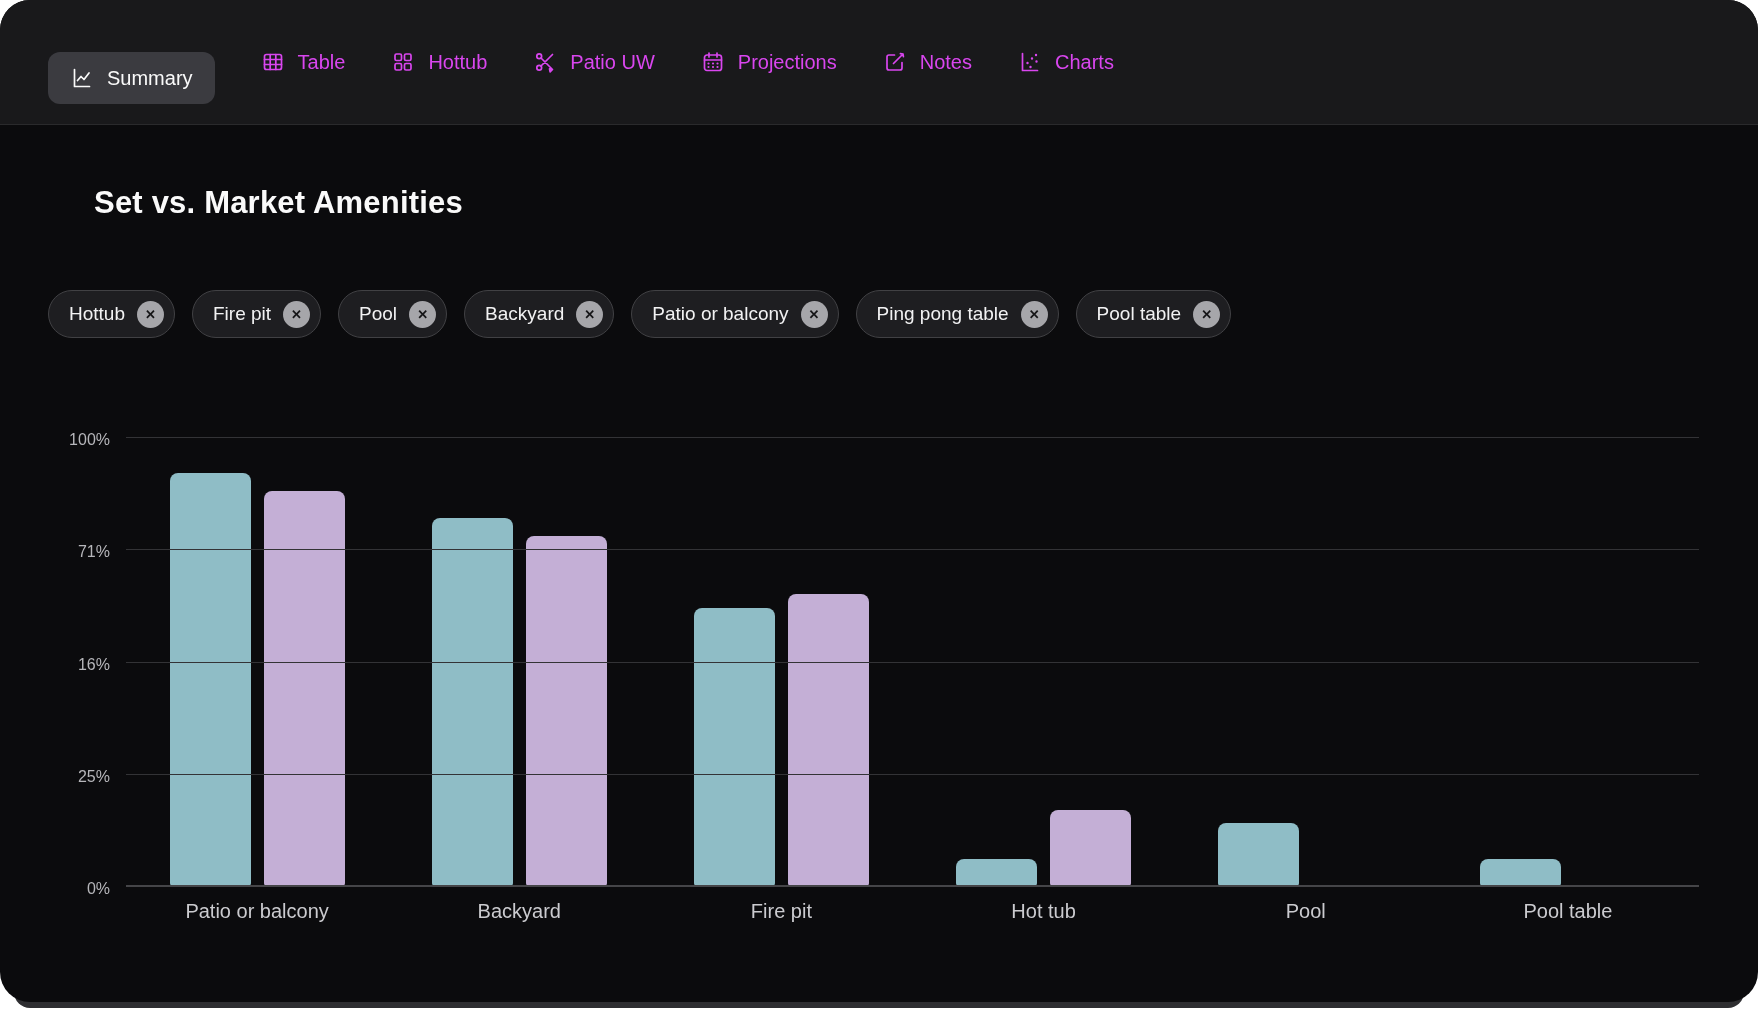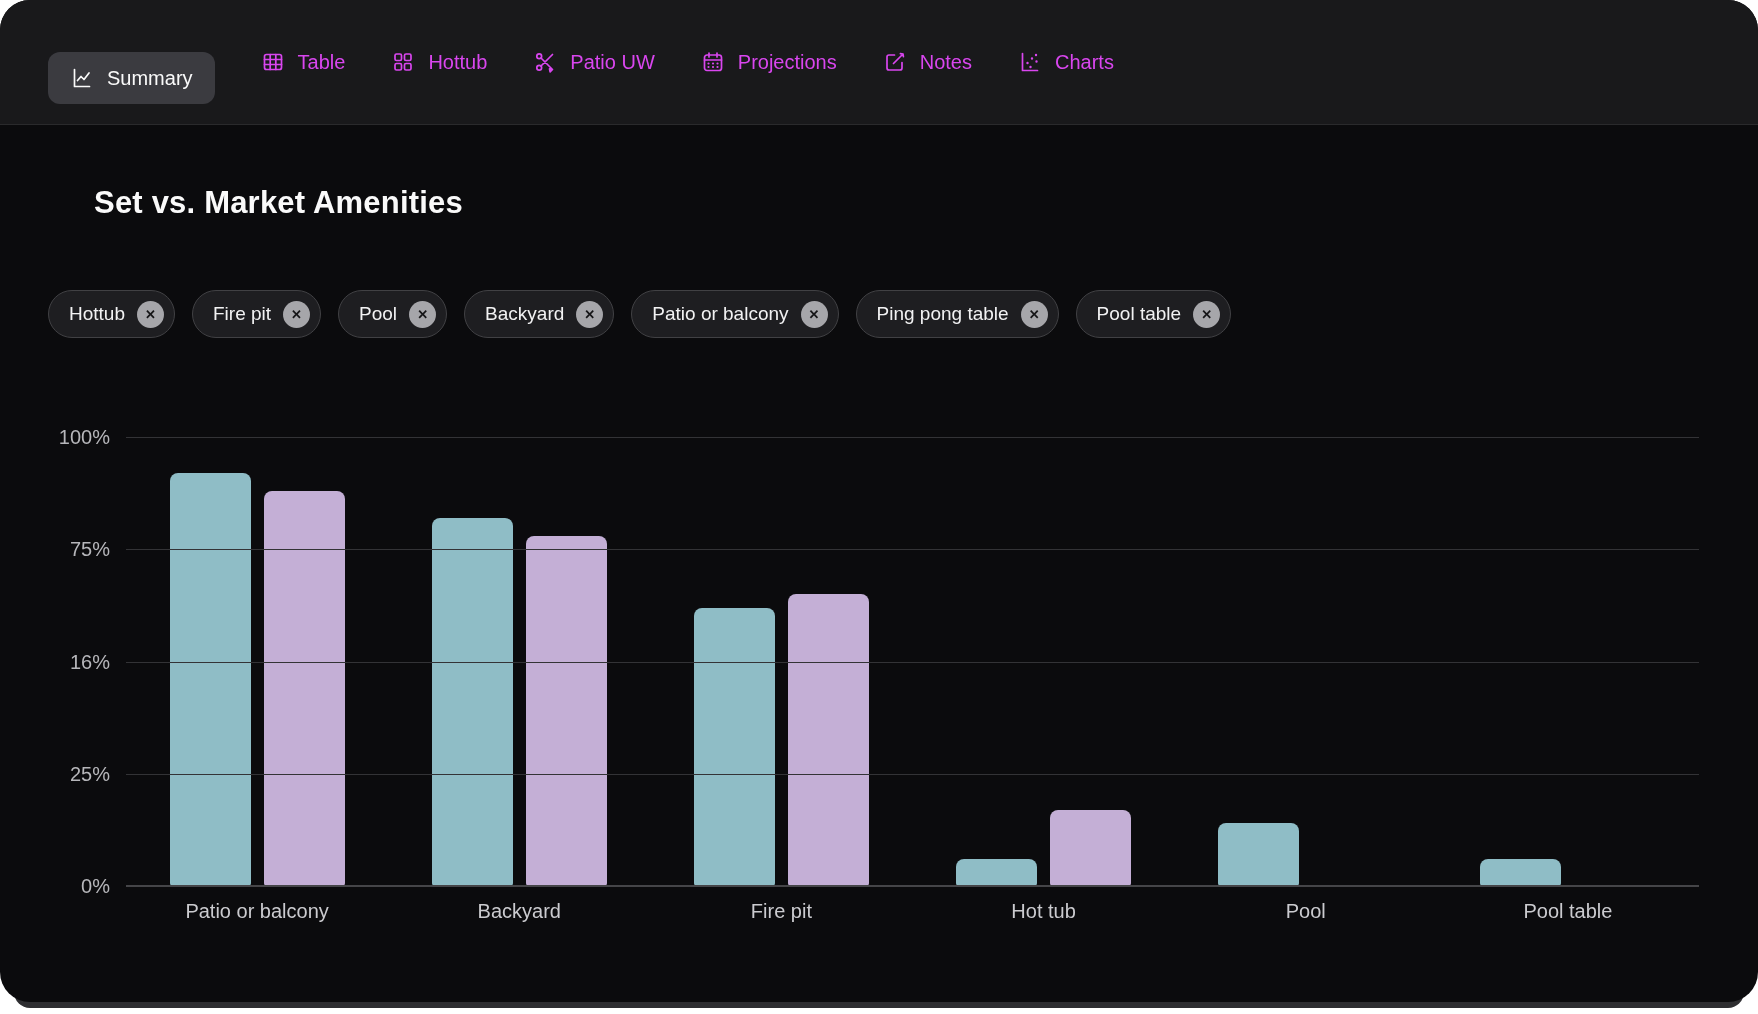--- a/index.html
+++ b/index.html
@@ -24,21 +24,21 @@
   
   .chips{position:absolute;left:48px;top:290px;display:flex;gap:17px;}
   .chip{display:flex;align-items:center;gap:12px;height:46px;padding:0 10px 0 20px;border-radius:999px;
     background:#1e1e21;border:1px solid #414144;color:#f2f2f3;font-size:19px;white-space:nowrap;}
   .chip-close{width:27px;height:27px;border-radius:50%;background:#a6a6aa;color:#151517;display:flex;
     align-items:center;justify-content:center;font-size:13px;font-weight:700;cursor:pointer;}
   
   .plot{position:absolute;left:126px;top:437px;width:1573px;height:449px;}
   .gridline{position:absolute;left:0;right:0;height:1px;background:#333336;}
   .gridline.axis{height:2px;background:#454548;}
-  .ytick{position:absolute;right:100%;margin-right:16px;color:#b6b6ba;font-size:20px;white-space:nowrap;}
+  .ytick{position:absolute;right:100%;margin-right:16px;color:#b6b6ba;font-size:16px;white-space:nowrap;}
   .groups{position:absolute;left:0;right:0;top:0;bottom:0;display:flex;justify-content:space-around;align-items:flex-end;}
   .bar-group{display:flex;gap:13px;align-items:flex-end;height:100%;}
   .bar-slot{width:81px;height:100%;display:flex;align-items:flex-end;}
   .bar{width:100%;border-radius:8px 8px 3px 3px;}
   .x-labels{position:absolute;left:126px;width:1573px;top:900px;display:flex;}
   .x-label{flex:1;text-align:center;color:#cbcbcf;font-size:20px;}
 </style>
 </head>
 <body>
 
@@ -198,21 +198,21 @@
           <div class="bar-slot"></div>
         </div>
       </div>
   <div class="gridline axis" style="bottom: calc(0% - 1px);"></div>
       <div class="ytick" style="bottom: calc(0% - 12px);">0%</div>
       <div class="gridline" style="bottom: calc(25% - 1px);"></div>
       <div class="ytick" style="bottom: calc(25% - 12px); margin-left: 32px;">25%</div>
       <div class="gridline" style="bottom: calc(50% - 1px);"></div>
       <div class="ytick" style="bottom: calc(50% - 12px);">16%</div>
       <div class="gridline" style="bottom: calc(75% - 1px);"></div>
-      <div class="ytick" style="bottom: calc(75% - 12px);">75%</div>
+      <div class="ytick" style="bottom: calc(75% - 12px);">71%</div>
       <div class="gridline" style="bottom: calc(100% - 1px);"></div>
       <div class="ytick" style="bottom: calc(100% - 12px);">100%</div>
     </div>
   <div class="x-labels" id="xlabels">
       <div class="x-label">Patio or balcony</div>
       <div class="x-label">Backyard</div>
       <div class="x-label">Fire pit</div>
       <div class="x-label">Hot tub</div>
       <div class="x-label">Pool</div>
       <div class="x-label">Pool table</div>

